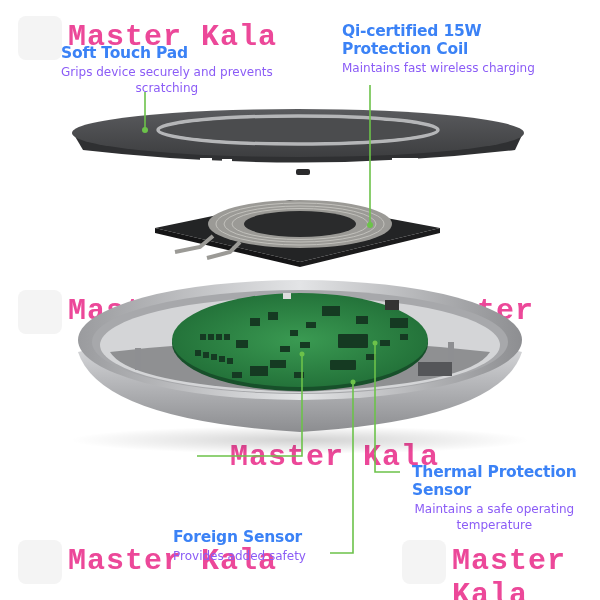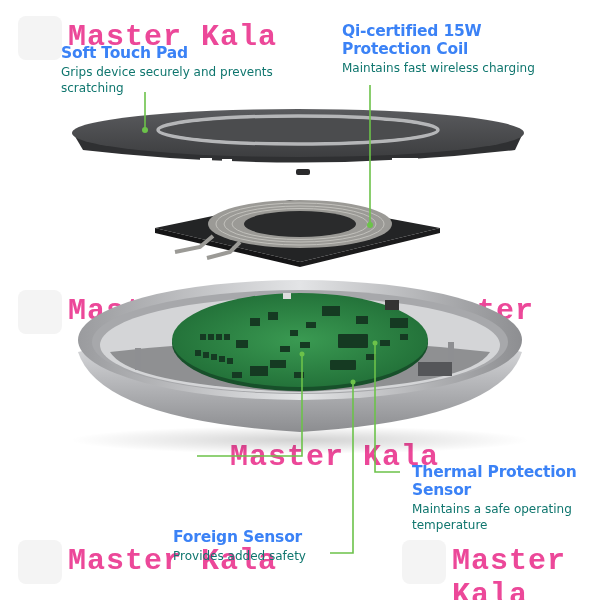--- a/index.html
+++ b/index.html
@@ -1,20 +1,20 @@
 <!DOCTYPE html>
 <html><head>
 <meta charset="utf-8">
 <style>
   html, body { margin:0; padding:0; background:#ffffff; }
   body { width:600px; height:600px; position:relative; overflow:hidden; font-family:"DejaVu Sans", sans-serif; color:#111; }
   .stage { position:absolute; left:0; top:0; width:600px; height:600px; }
   .callout { position:absolute; }
   .callout h2 { margin:0; font-family:"DejaVu Sans", sans-serif; font-weight:bold; font-size:15.5px; line-height:18px; letter-spacing:-0.2px; color:#3b82f6; }
-  .callout p { margin:2px 0 0 0; font-family:"DejaVu Sans", sans-serif; font-size:12px; line-height:16px; color:#0f766e; }
+  .callout p { margin:2px 0 0 0; font-family:"DejaVu Sans", sans-serif; font-size:12px; line-height:16px; color:#8b5cf6;text-align:center; }
   .wm { position:absolute; font-family:Liberation Mono, monospace; font-weight:bold; font-size:30px; color:#ec4899; letter-spacing:1px; }
   .wm-box { position:absolute; width:44px; height:44px; border-radius:8px; background:#f4f4f4; }
 </style>
 </head>
 <body>
 
 <div class="stage">
 
   <div class="wm-box" style="left:18px;top:16px;"></div>
   <div class="wm" style="left:68px;top:20px;">Master Kala</div>

